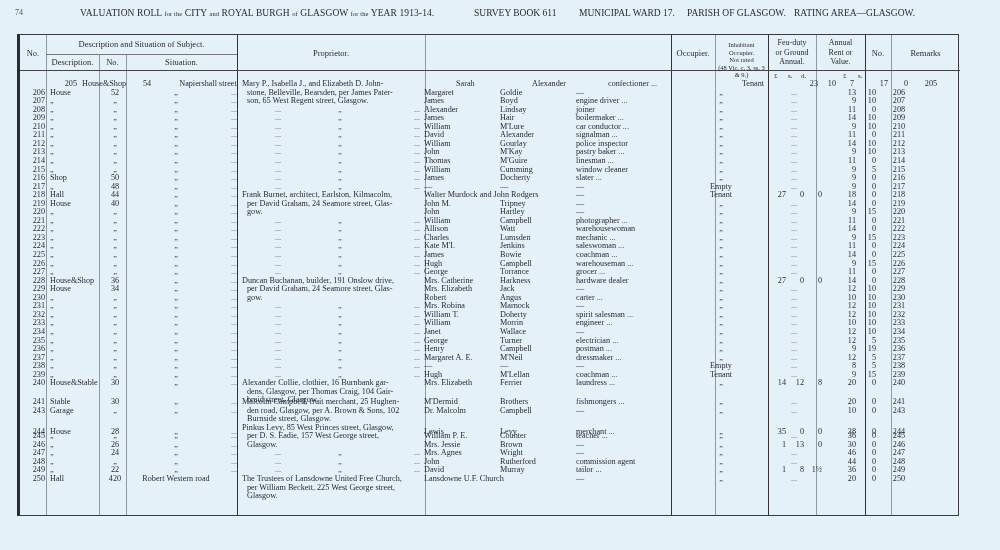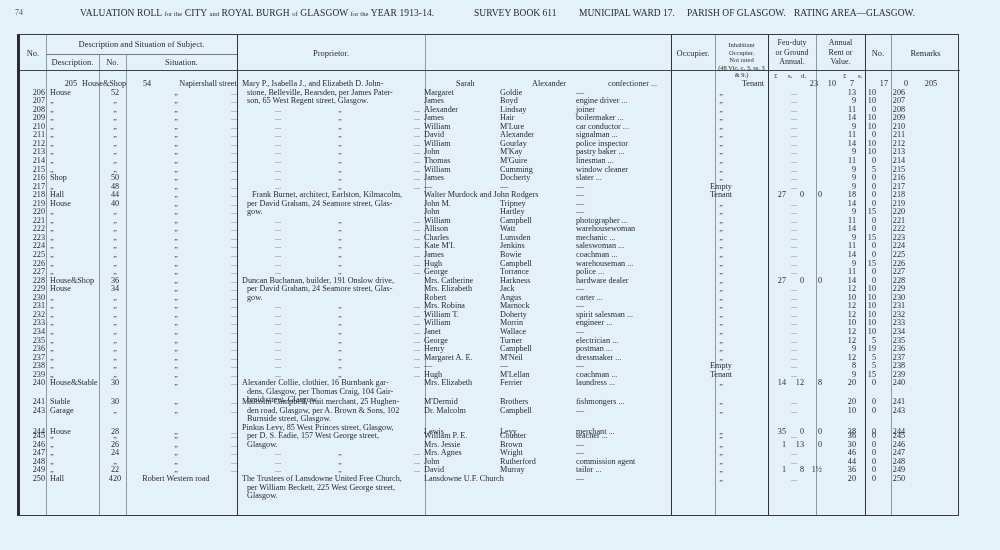--- a/index.html
+++ b/index.html
@@ -519,21 +519,21 @@
         <span class="c-no2">226</span>
       </div>
       <div class="row" style="top: 232.1px;">
         <span class="c-no">227</span>
         <span class="c-desc">„</span>
         <span class="c-num">„</span>
         <span class="c-sit">„</span>
         <span class="c-sitdots">...</span>
         <span class="c-ten1">George</span>
         <span class="c-ten2">Torrance</span>
-        <span class="c-occ1">police ...</span>
+        <span class="c-occ1">grocer ...</span>
         <span class="c-occ">„</span>
         <span class="c-fl"></span>
         <span class="c-fs"></span>
         <span class="c-fd"></span>
         <span class="c-fdots">...</span>
         <span class="c-al">11</span>
         <span class="c-as">0</span>
         <span class="c-no2">227</span>
       </div>
       <div class="row" style="top: 240.65px;">
@@ -933,21 +933,21 @@
         <span class="c-no2">250</span>
       </div>
     </div>
   <div id="props-host">
       <div class="prop" style="left: 222px; top: 44px; width: 180px;">
         <div class="prop-line" style="top: 0px; left: 0px;">Mary P., Isabella J., and Elizabeth D. John-</div>
         <div class="prop-line" style="top: 8.55px; left: 5px;">stone, Belleville, Bearsden, per James Pater-</div>
         <div class="prop-line" style="top: 17.1px; left: 5px;">son, 65 West Regent street, Glasgow.</div>
       </div>
       <div class="prop" style="left: 222px; top: 155.15px; width: 180px;">
-        <div class="prop-line" style="top: 0px; left: 10px;">Frank Burnet, architect, Earlston, Kilmacolm,</div>
+        <div class="prop-line" style="top: 0px; left: 0px;">Frank Burnet, architect, Earlston, Kilmacolm,</div>
         <div class="prop-line" style="top: 8.55px; left: 5px;">per David Graham, 24 Seamore street, Glas-</div>
         <div class="prop-line" style="top: 17.1px; left: 5px;">gow.</div>
       </div>
       <div class="prop" style="left: 222px; top: 240.65px; width: 180px;">
         <div class="prop-line" style="top: 0px; left: 0px;">Duncan Buchanan, builder, 191 Onslow drive,</div>
         <div class="prop-line" style="top: 8.55px; left: 5px;">per David Graham, 24 Seamore street, Glas-</div>
         <div class="prop-line" style="top: 17.1px; left: 5px;">gow.</div>
       </div>
       <div class="prop" style="left: 222px; top: 343.25px; width: 180px;">
         <div class="prop-line" style="top: 0px; left: 0px;">Alexander Collie, clothier, 16 Burnbank gar-</div>

